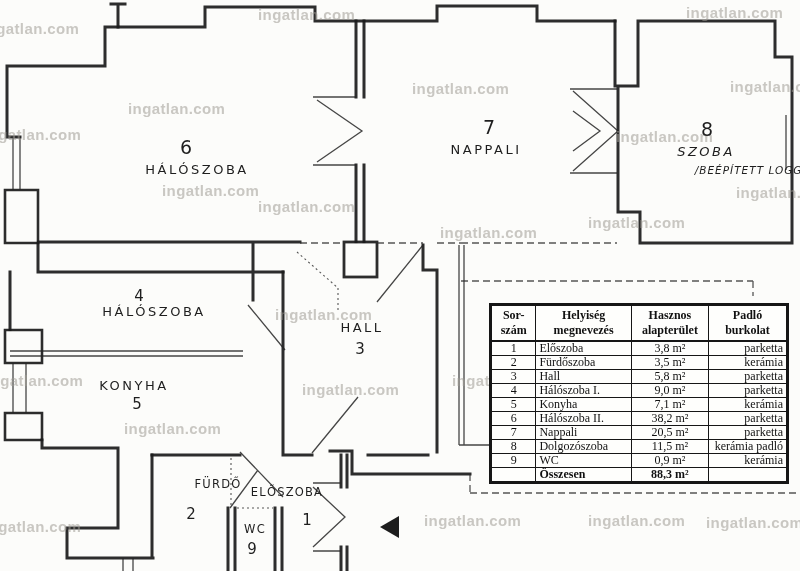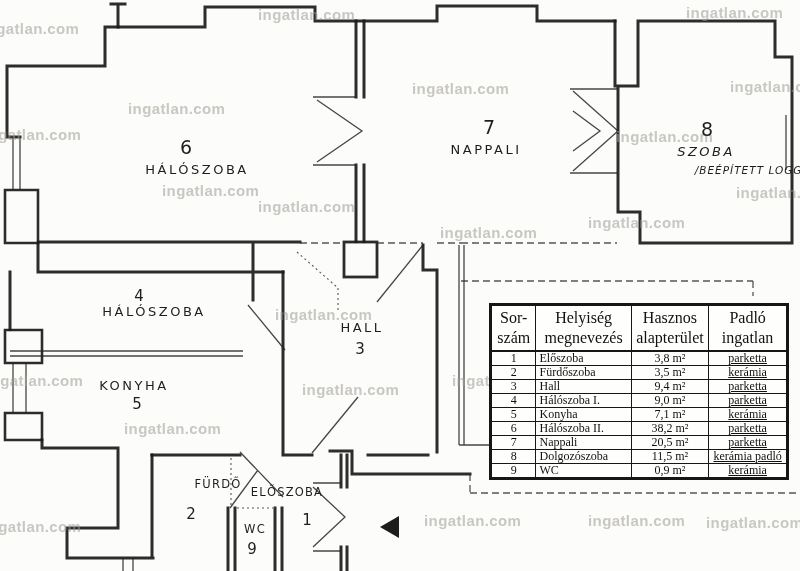--- a/index.html
+++ b/index.html
@@ -32,29 +32,29 @@
   .rsub{font-size:10.5px;letter-spacing:1px;font-style:italic;}
 
   #room-table{
     position:absolute;left:489px;top:303px;width:300px;
     border-collapse:collapse;background:#fefefc;
     border:3px solid #161616;
     font-family:"Liberation Serif",serif;color:#111;
   }
   #room-table th{
     border:1.5px solid #161616;border-bottom:2.5px solid #161616;
-    font-size:16px;font-weight:normal;white-space:pre-line;line-height:1.25;padding:2px 0;
+    font-size:12px;font-weight:bold;white-space:pre-line;line-height:1.25;padding:2px 0;
   }
   #room-table td{
     border:1.5px solid #161616;font-size:12px;line-height:1.05;height:13px;padding:0 3px;
   }
   td.c-no{text-align:center;}
   td.c-name{text-align:left;padding-left:8px;}
   td.c-area{text-align:center;}
-  td.c-floor{text-align:center;padding-left:6px;text-decoration:underline;}
+  td.c-floor{text-align:right;padding-left:6px;}
   tr.total-row td{border-top:3px solid #161616;font-weight:bold;}
 </style>
 </head>
 <body>
 
 <svg id="plan-svg" width="800" height="571" viewBox="0 0 800 571">
 
   <path class="wall" d="M111,4 H125 M118,4 V27 M118,27 H205 M205,27 V7 M205,7 H315 M315,7 V21 M315,21 H437 M437,21 V6 M437,6 H537 M537,6 V21 M537,21 H615"></path>
   <path class="wall" d="M615,21 V86 M615,86 H638 M638,86 V21 M638,21 H775 M775,21 V57 M775,57 H792 M792,57 V243 M792,243 H640 M640,243 V212 M640,212 H618 M618,212 V88"></path>
 
@@ -157,40 +157,40 @@
   </colgroup>
   <thead>
     <tr>
         <th>Sor-
 szám</th>
         <th>Helyiség
 megnevezés</th>
         <th>Hasznos
 alapterület</th>
         <th>Padló
-ingatlan</th>
+burkolat</th>
       </tr>
   </thead>
   <tbody>
       <tr>
         <td class="c-no">1</td>
         <td class="c-name">Előszoba</td>
         <td class="c-area">3,8 m²</td>
         <td class="c-floor">parketta</td>
       </tr>
       <tr>
         <td class="c-no">2</td>
         <td class="c-name">Fürdőszoba</td>
         <td class="c-area">3,5 m²</td>
         <td class="c-floor">kerámia</td>
       </tr>
       <tr>
         <td class="c-no">3</td>
         <td class="c-name">Hall</td>
-        <td class="c-area">9,4 m²</td>
+        <td class="c-area">5,8 m²</td>
         <td class="c-floor">parketta</td>
       </tr>
       <tr>
         <td class="c-no">4</td>
         <td class="c-name">Hálószoba I.</td>
         <td class="c-area">9,0 m²</td>
         <td class="c-floor">parketta</td>
       </tr>
       <tr>
         <td class="c-no">5</td>
@@ -215,14 +215,20 @@
         <td class="c-name">Dolgozószoba</td>
         <td class="c-area">11,5 m²</td>
         <td class="c-floor">kerámia padló</td>
       </tr>
       <tr>
         <td class="c-no">9</td>
         <td class="c-name">WC</td>
         <td class="c-area">0,9 m²</td>
         <td class="c-floor">kerámia</td>
       </tr>
+      <tr class="total-row">
+        <td class="c-no"></td>
+        <td class="c-name">Összesen</td>
+        <td class="c-area">88,3 m²</td>
+        <td class="c-floor"></td>
+      </tr>
     </tbody>
 </table>
 
 </body></html>

